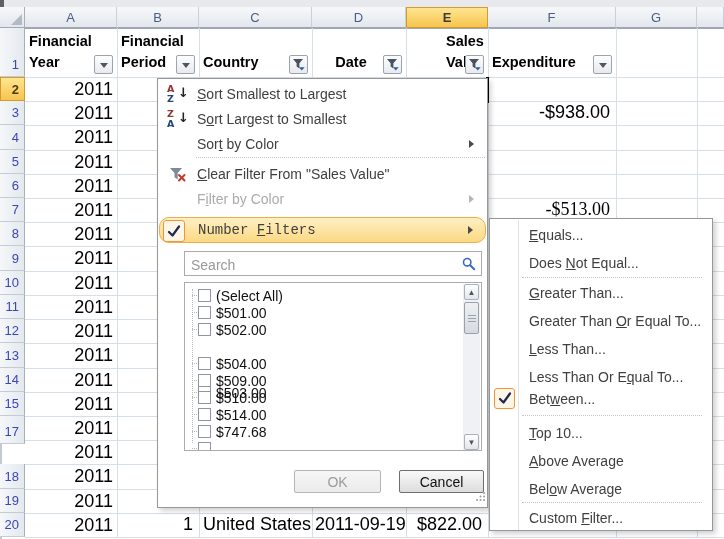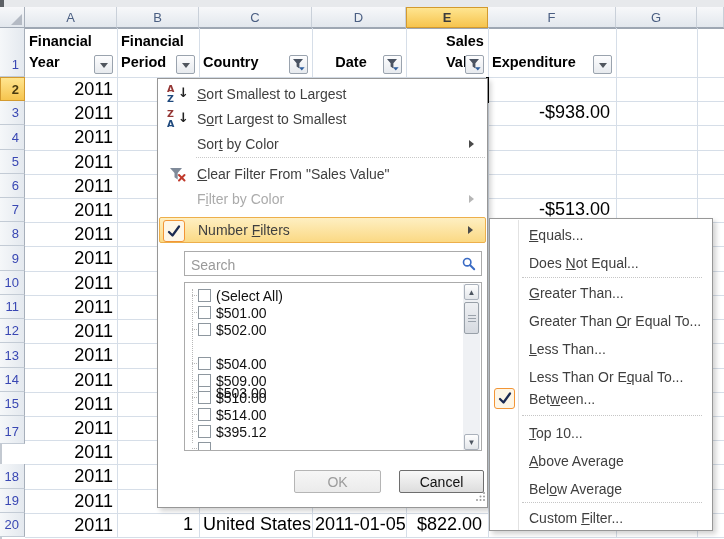--- a/index.html
+++ b/index.html
@@ -42,21 +42,21 @@
   
   #panel{left:157px;top:78px;width:331px;height:430px;background:#fff;border:1px solid #979797;
          box-sizing:border-box;z-index:10;box-shadow:3px 3px 5px rgba(0,0,0,0.18);}
   .mi{left:1px;width:327px;display:flex;align-items:center;cursor:default;}
   .mi .slot{position:absolute;left:3px;width:30px;display:flex;align-items:center;justify-content:center;height:100%;}
   .mi .txt{position:absolute;left:38px;font-size:14px;color:#3f3f3f;white-space:nowrap;}
   .mi.dis .txt{color:#ababab;}
   .mi .arrow{position:absolute;right:12px;width:0;height:0;border-left:5px solid #4a4a4a;
              border-top:4px solid transparent;border-bottom:4px solid transparent;}
   .mi.dis .arrow{border-left-color:#b6b6b6;}
-  .mi.hl{background:linear-gradient(var(--mh1),var(--mh2));border:1px solid var(--mhb);border-radius:2px;box-sizing:border-box;}
+  .mi.hl{background:linear-gradient(var(--mh1),var(--mh2));border:1px solid var(--mhb);border-radius:10px;box-sizing:border-box;font-family:Liberation Mono, monospace;}
   .ckbox{position:absolute;left:3px;width:22px;height:22px;box-sizing:border-box;border:1px solid var(--ckb);
          border-radius:3px;background:#fdf6e7;display:flex;align-items:center;justify-content:center;}
   .dotsep{border-top:1px dotted #c9c9c9;height:0;}
   u{text-decoration:underline;}
   .sorticon{position:relative;width:22px;height:20px;font-family:"DejaVu Sans",sans-serif;}
   .sorticon b{position:absolute;left:1px;font-size:9.5px;line-height:9px;font-weight:bold;}
   .sorticon .t{top:0;color:#943634;}
   .sorticon .b{top:10px;color:#1f497d;}
   .sorticon .ar{position:absolute;left:12px;top:1px;color:#222;font-size:13px;font-weight:bold;}
   
@@ -213,21 +213,21 @@
             <div class="lbl">$510.00</div>
           </div>
           <div class="cbitem abs" style="top: 123px;">
             <div class="stub" style="top: 8px;"></div>
             <div class="box" style="top: 2px;"></div>
             <div class="lbl">$514.00</div>
           </div>
           <div class="cbitem abs" style="top: 140px;">
             <div class="stub" style="top: 8px;"></div>
             <div class="box" style="top: 2px;"></div>
-            <div class="lbl">$395.12</div>
+            <div class="lbl">$747.68</div>
           </div>
           <div class="cbitem abs" style="top: 157px;">
             <div class="stub" style="top: 8px;"></div>
             <div class="box" style="top: 2px;"></div>
           </div>
         </div>
       <div id="sbar" class="abs">
         <div class="sbtn abs" style="top:0;">
             <span>▲</span>
           </div>
@@ -419,18 +419,18 @@
         </svg>
       </span>
     </div>
     <div class="hdrcell abs" style="left: 488px; width: 128px;">
       <span>Expenditure</span>
     </div>
     <div class="fbtn abs" style="left: 593px; top: 55px;">
       <div class="da"></div>
     </div>
     <div class="cell abs r" style="left: 491px; top: 103px; width: 119px; height: 19px; line-height: 19px;">-$938.00</div>
-    <div class="cell abs r" style="left: 491px; top: 200px; width: 119px; height: 19px; line-height: 19px;">-$513.00</div>
+    <div class="cell abs r" style="left: 491px; top: 200px; width: 119px; height: 19px; line-height: 19px; font-family: Liberation Serif, serif;">-$513.00</div>
     <div class="cell abs r" style="left: 120px; top: 515px; width: 73px; height: 19px; line-height: 19px;">1</div>
     <div class="cell abs" style="left: 202px; top: 515px; width: 104px; height: 19px; line-height: 19px; padding-left: 1px;">United States</div>
-    <div class="cell abs r" style="left: 315px; top: 515px; width: 85px; height: 19px; line-height: 19px;">2011-01-05</div>
+    <div class="cell abs r" style="left: 315px; top: 515px; width: 85px; height: 19px; line-height: 19px;">2011-09-19</div>
     <div class="cell abs r" style="left: 409px; top: 515px; width: 73px; height: 19px; line-height: 19px;">$822.00</div>
   </div>
 
 </body></html>

